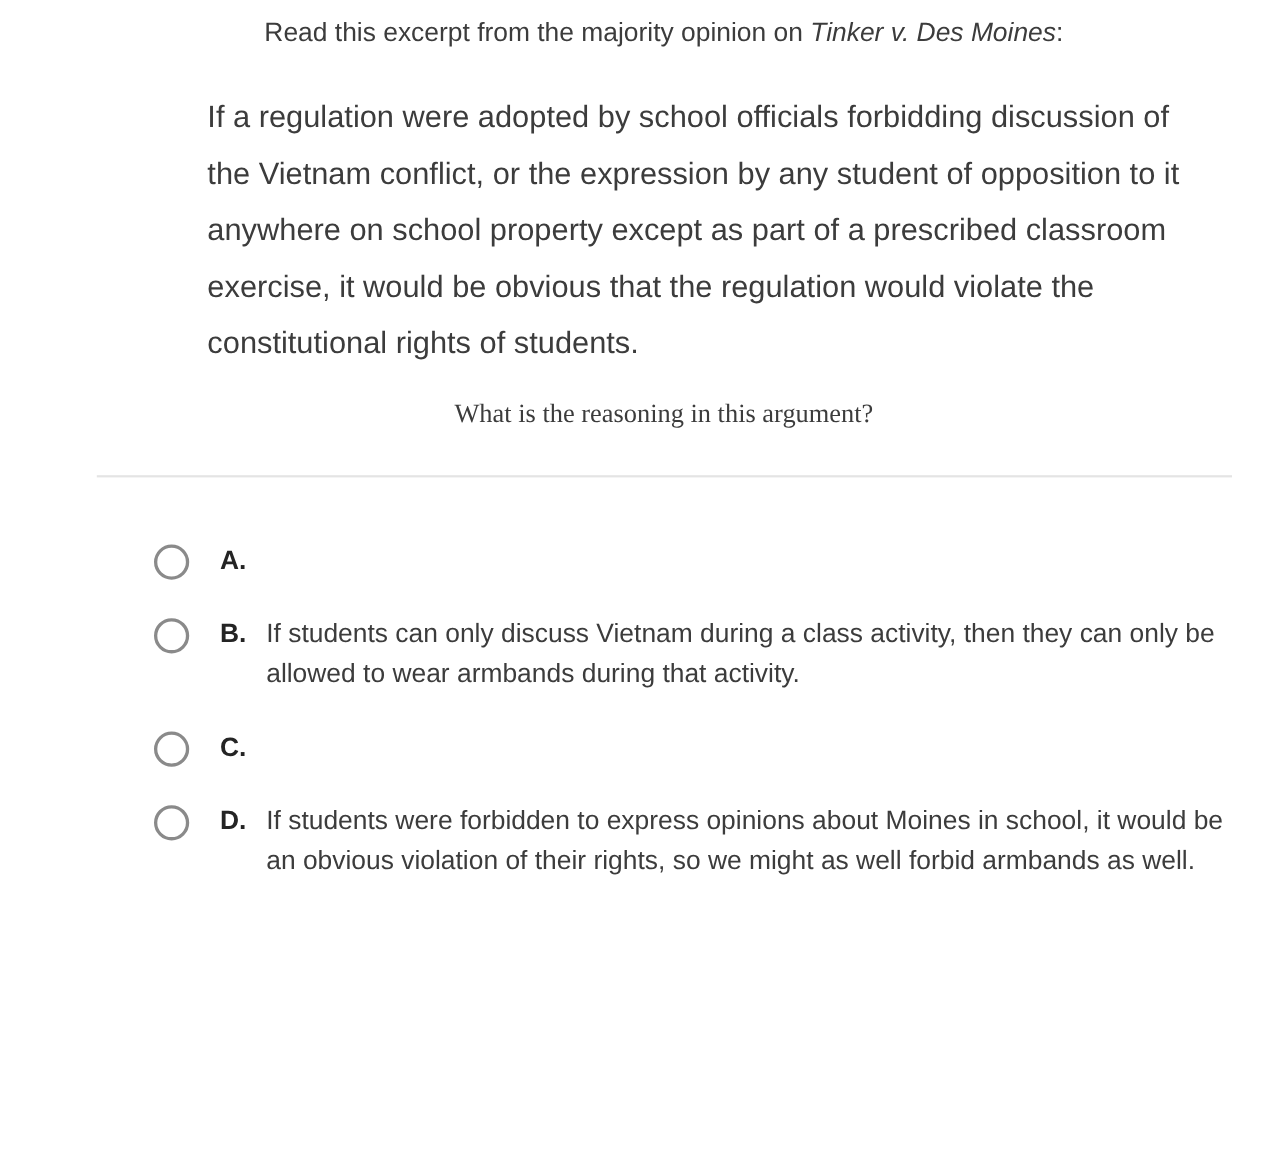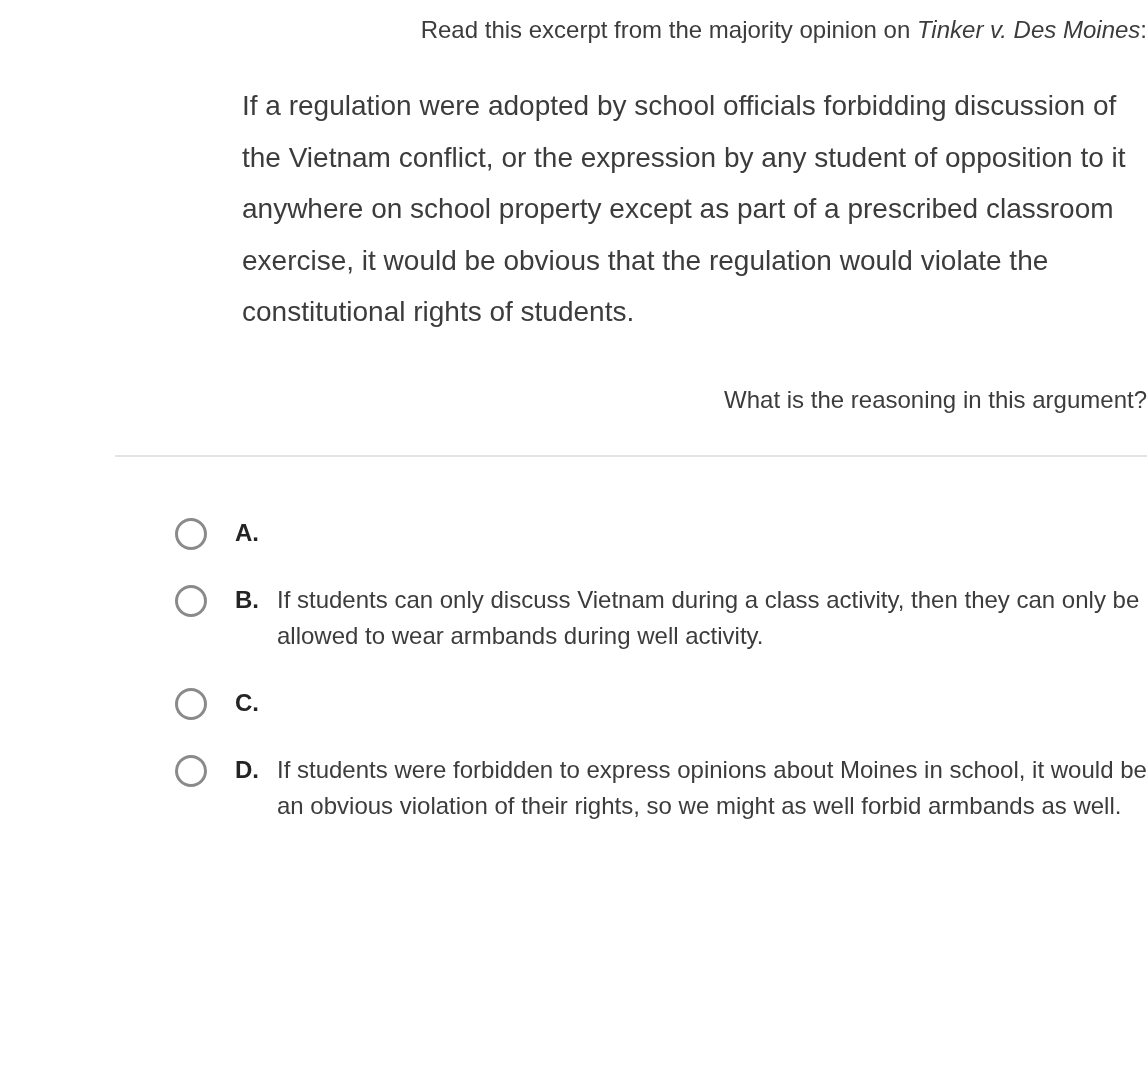--- a/index.html
+++ b/index.html
@@ -10,41 +10,42 @@
   body {
     width: 1147px;
     height: 1065px;
     font-family: "Liberation Sans", sans-serif;
     color: #3c3c3c;
     overflow: hidden;
   }
   .page {
     display: flex;
     flex-direction: column;
-    align-items: flex-end;
+    align-items: center;
     width: 1147px;
   }
   .intro {
     margin: 14px 0 0 60px;
     font-size: 24px;
     line-height: 32px;
   }
   .case-name {
     font-style: italic;
   }
   .excerpt {
     margin: 34px 0 0 135px;
     width: 905px;
     font-size: 28px;
     line-height: 51.5px;
   }
   .question {
-    margin: 46px 0 0 60px;
+    margin: 23px 0 0 60px;
     font-size: 24px;
     line-height: 32px;
+    font-family: Liberation Serif, serif;
   }
   .divider {
     margin: 39px 0 0 60px;
     width: 1032px;
     height: 2px;
     border: none;
     background: #e4e4e4;
   }
   .options {
     margin-top: 58px;
@@ -100,21 +101,21 @@
   <div class="options">
 
     <div class="option">
       <span class="radio"></span>
       <span class="letter">A.</span>
     </div>
 
     <div class="option">
       <span class="radio"></span>
       <span class="letter">B.</span>
-      <span class="text">If students can only discuss Vietnam during a class activity, then they can only be allowed to wear armbands during well activity.</span>
+      <span class="text">If students can only discuss Vietnam during a class activity, then they can only be allowed to wear armbands during that activity.</span>
     </div>
 
     <div class="option">
       <span class="radio"></span>
       <span class="letter">C.</span>
     </div>
 
     <div class="option">
       <span class="radio"></span>
       <span class="letter">D.</span>

